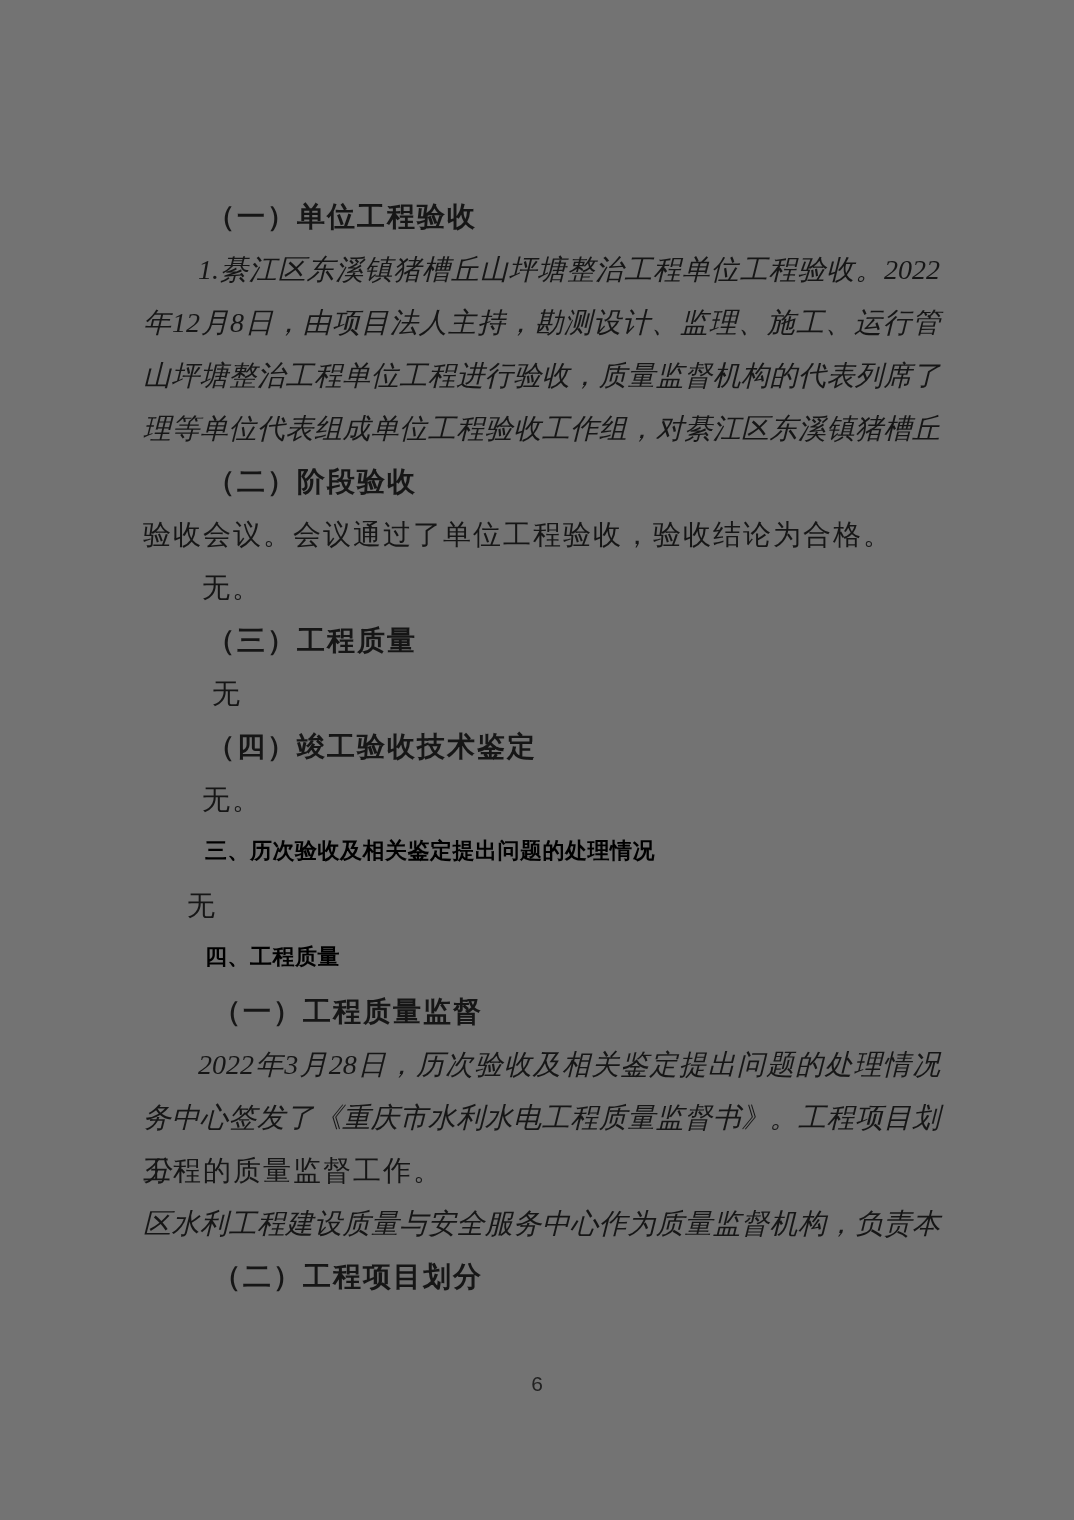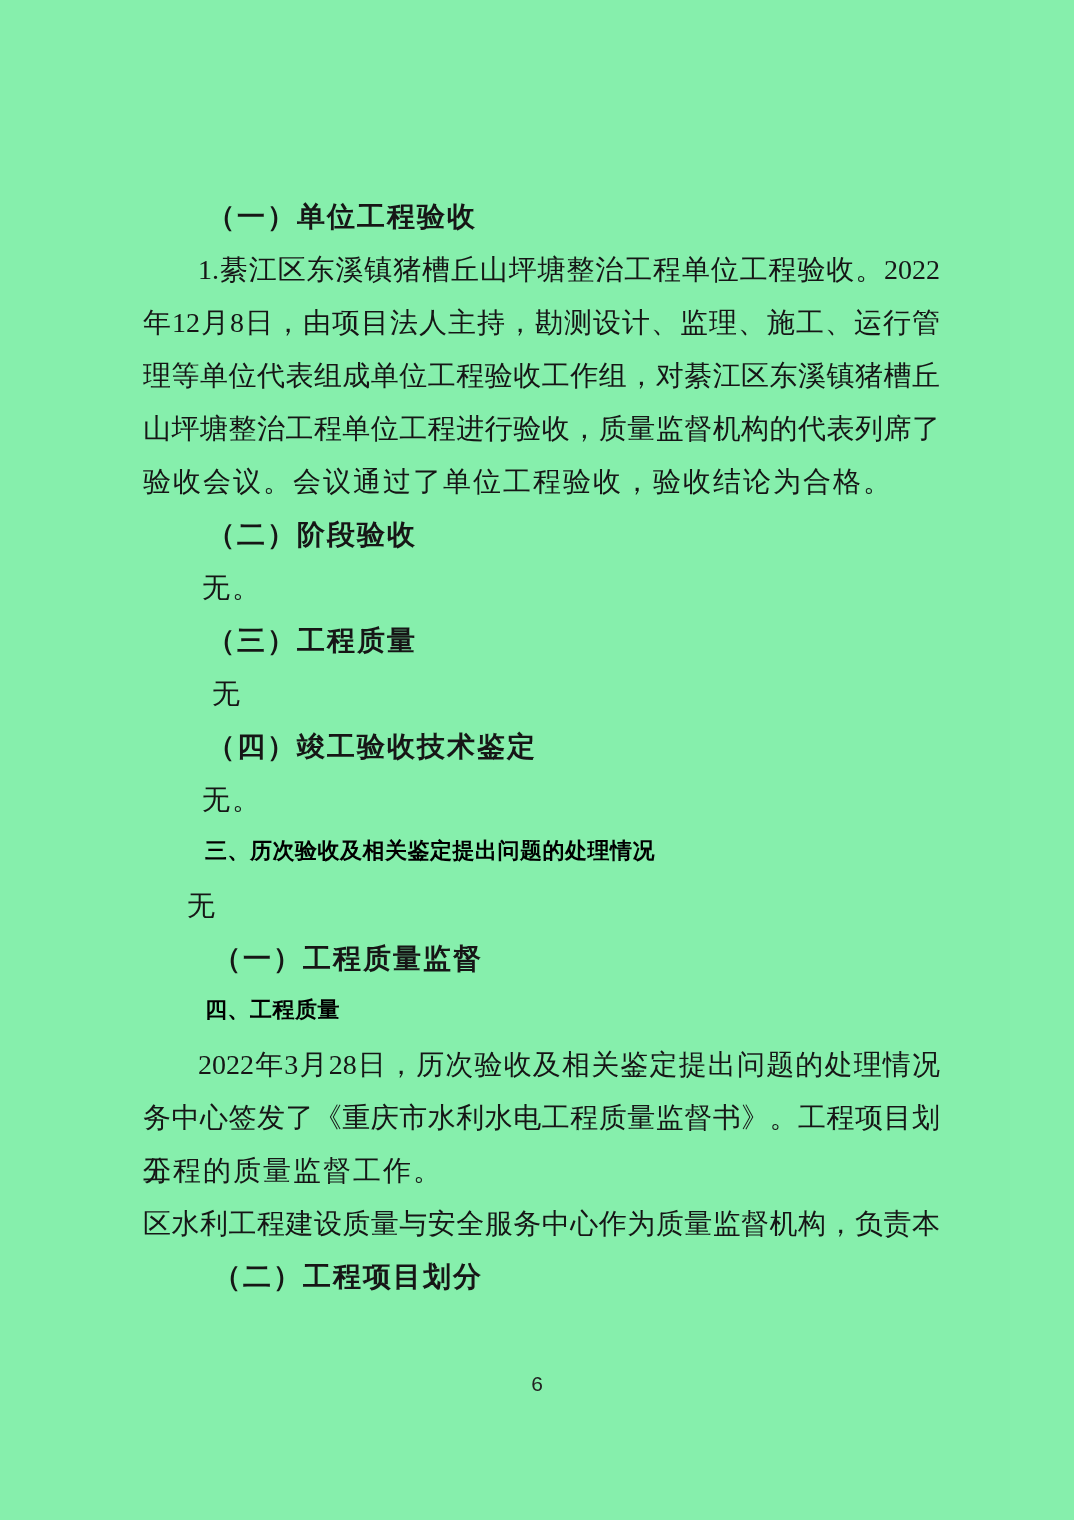--- a/index.html
+++ b/index.html
@@ -4,21 +4,21 @@
 <style>
   html, body {
     margin: 0;
     padding: 0;
     background: #ffffff;
   }
   .page {
     position: relative;
     width: 1074px;
     height: 1520px;
-    background: #86efac;
+    background: #737373;
     overflow: hidden;
     font-family: "Liberation Serif", "DejaVu Serif", serif;
     color: #161616;
   }
   .content {
     position: absolute;
     left: 143px;
     top: 190px;
     width: 797px;
   }
@@ -27,20 +27,21 @@
     line-height: 53px;
     font-size: 28px;
     white-space: nowrap;
   }
   
   .just {
     white-space: normal;
     text-align: justify;
     text-align-last: justify;
     text-justify: inter-character;
+    font-style: italic;
   }
   .indent-first { text-indent: 55px; }
   
   .h-kai  { font-weight: bold; padding-left: 64px; letter-spacing: 2px; }
   .h-kai2 { font-weight: bold; padding-left: 70px; letter-spacing: 2px; }
   
   .h-hei {
     font-family: Liberation Mono, monospace;
     font-weight: bold;
     font-size: 22px;
@@ -67,33 +68,33 @@
   }
 </style>
 </head>
 <body>
 
 <div class="page">
   <div class="content">
     <div class="line h-kai">（一）单位工程验收</div>
     <div class="line just indent-first">1.綦江区东溪镇猪槽丘山坪塘整治工程单位工程验收。2022</div>
     <div class="line just">年12月8日，由项目法人主持，勘测设计、监理、施工、运行管</div>
+    <div class="line just">山坪塘整治工程单位工程进行验收，质量监督机构的代表列席了</div>
     <div class="line just">理等单位代表组成单位工程验收工作组，对綦江区东溪镇猪槽丘</div>
-    <div class="line just">山坪塘整治工程单位工程进行验收，质量监督机构的代表列席了</div>
+    <div class="line h-kai">（二）阶段验收</div>
     <div class="line plain">验收会议。会议通过了单位工程验收，验收结论为合格。</div>
-    <div class="line h-kai">（二）阶段验收</div>
     <div class="line wu">无。</div>
     <div class="line h-kai">（三）工程质量</div>
     <div class="line wu-b">无</div>
     <div class="line h-kai">（四）竣工验收技术鉴定</div>
     <div class="line wu">无。</div>
     <div class="line h-hei">三、历次验收及相关鉴定提出问题的处理情况</div>
     <div class="line wu-c">无</div>
+    <div class="line h-hei">四、工程质量</div>
     <div class="line h-kai2">（一）工程质量监督</div>
-    <div class="line h-hei">四、工程质量</div>
     <div class="line just indent-first">2022年3月28日，历次验收及相关鉴定提出问题的处理情况</div>
     <div class="line just">务中心签发了《重庆市水利水电工程质量监督书》。工程项目划分</div>
     <div class="line plain">工程的质量监督工作。</div>
     <div class="line just">区水利工程建设质量与安全服务中心作为质量监督机构，负责本</div>
     <div class="line h-kai2">（二）工程项目划分</div>
   </div>
   <div class="page-number">6</div>
 </div>
 
 </body></html>

